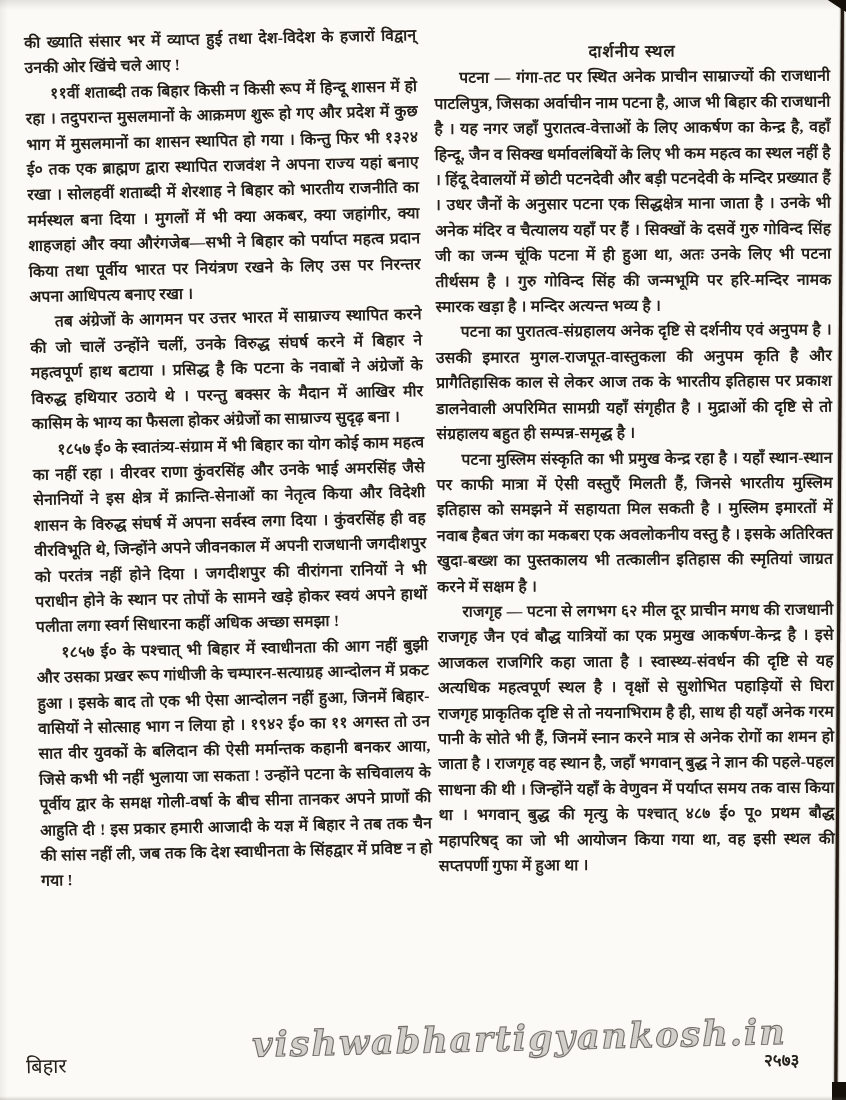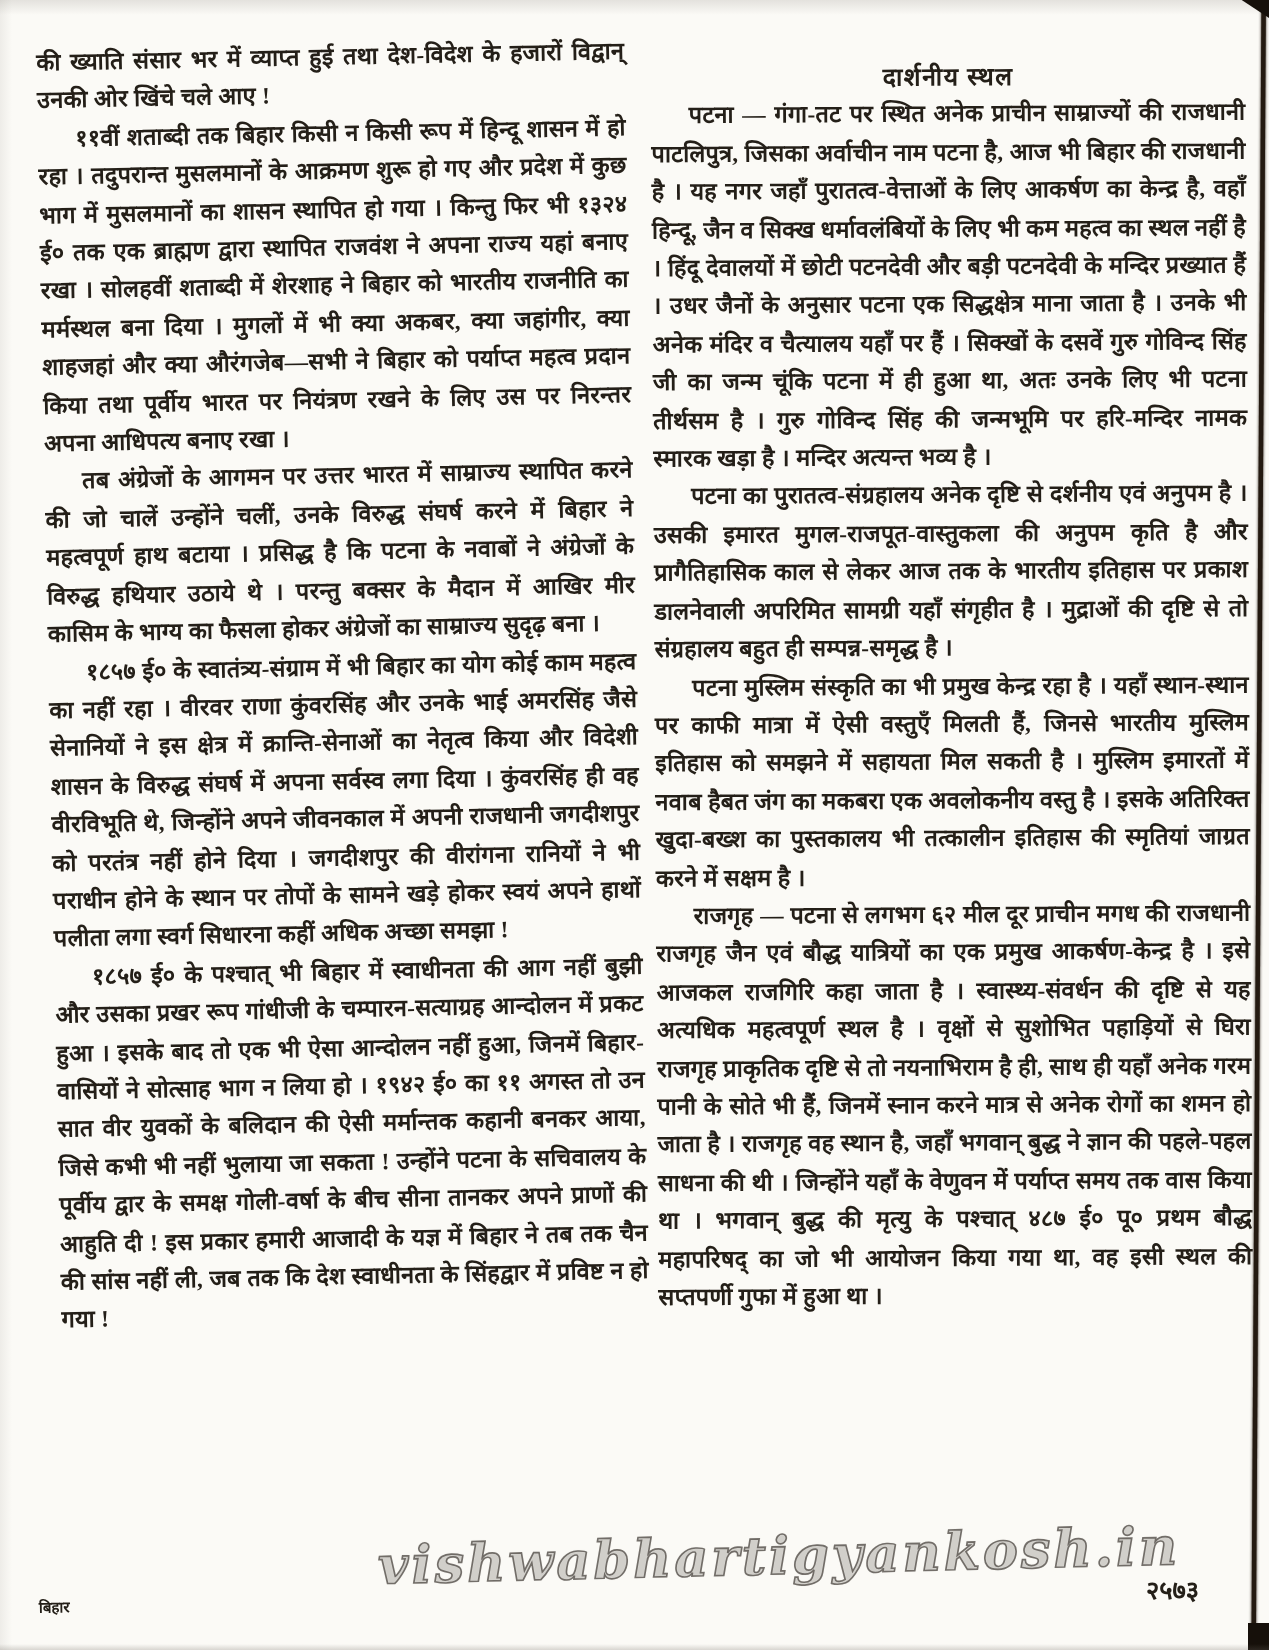--- a/index.html
+++ b/index.html
@@ -52,23 +52,22 @@
     transform:rotate(-.35deg);transform-origin:top left;
   }
   .col p{margin:0;}
   .col p.indent{text-indent:1.6em;}
   .section-heading{
     text-align:center;font-weight:700;font-size:16.5px;
     margin:0 0 8px 0;letter-spacing:1px;
   }
   .footer-label{
     position:absolute;left:26px;top:1052px;
-    font-size:10px;font-weight:700;color:#241f18;
+    font-size:20px;font-weight:400;color:#241f18;
     transform:rotate(-1deg);
-    margin-top:12px;
   }
   .page-number{
     position:absolute;left:764px;top:1048px;
     font-size:17px;font-weight:700;color:#241f18;
   }
   .watermark{
     position:absolute;left:252px;top:1018px;width:480px;
     font-size:35px;font-style:italic;font-weight:700;
     font-family:"DejaVu Serif","Liberation Serif",serif;
     color:rgba(255,255,255,.05);

